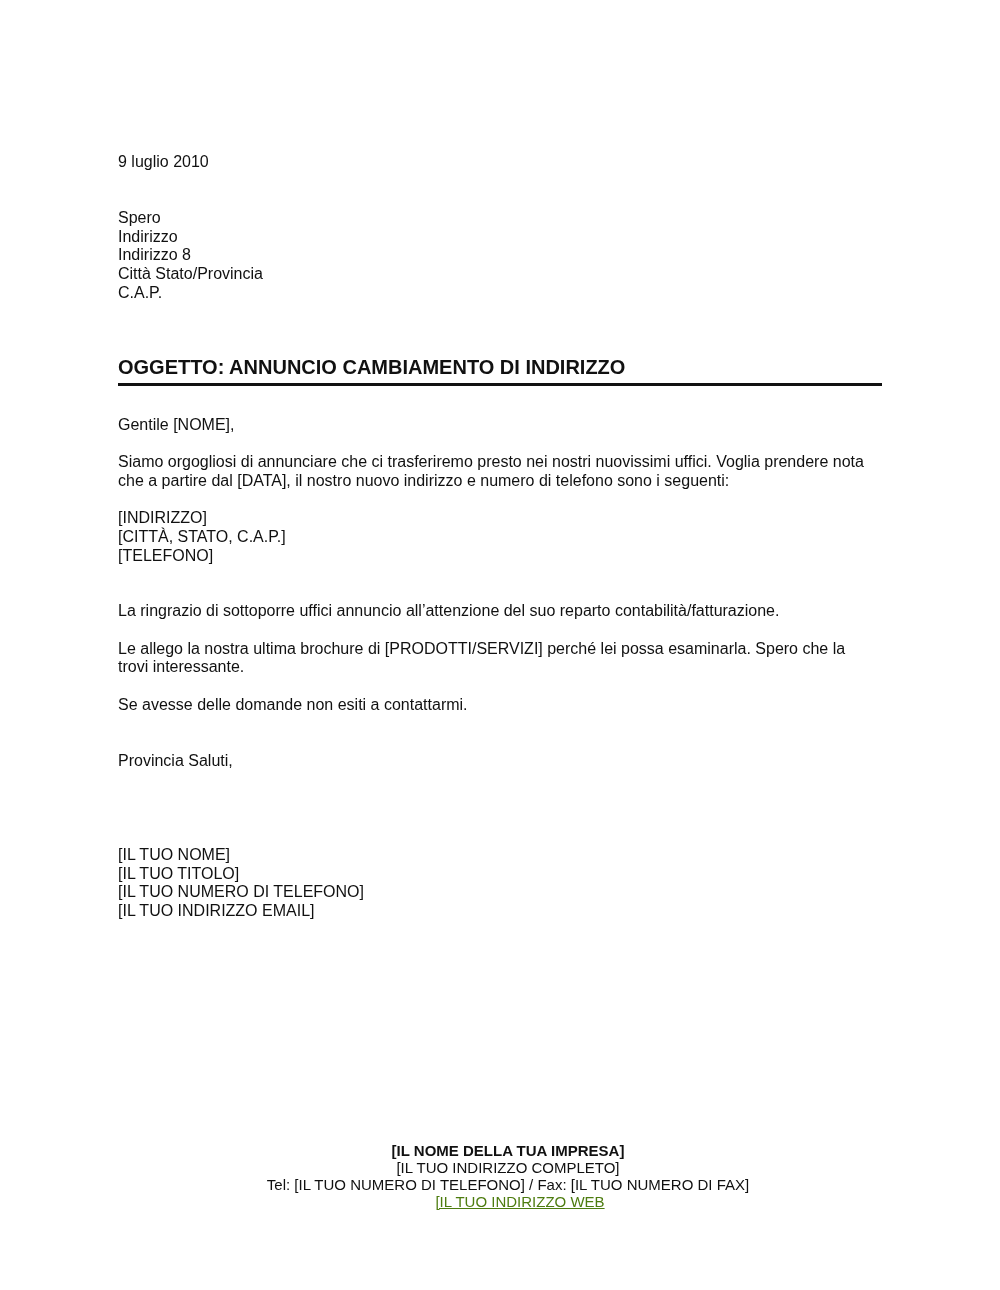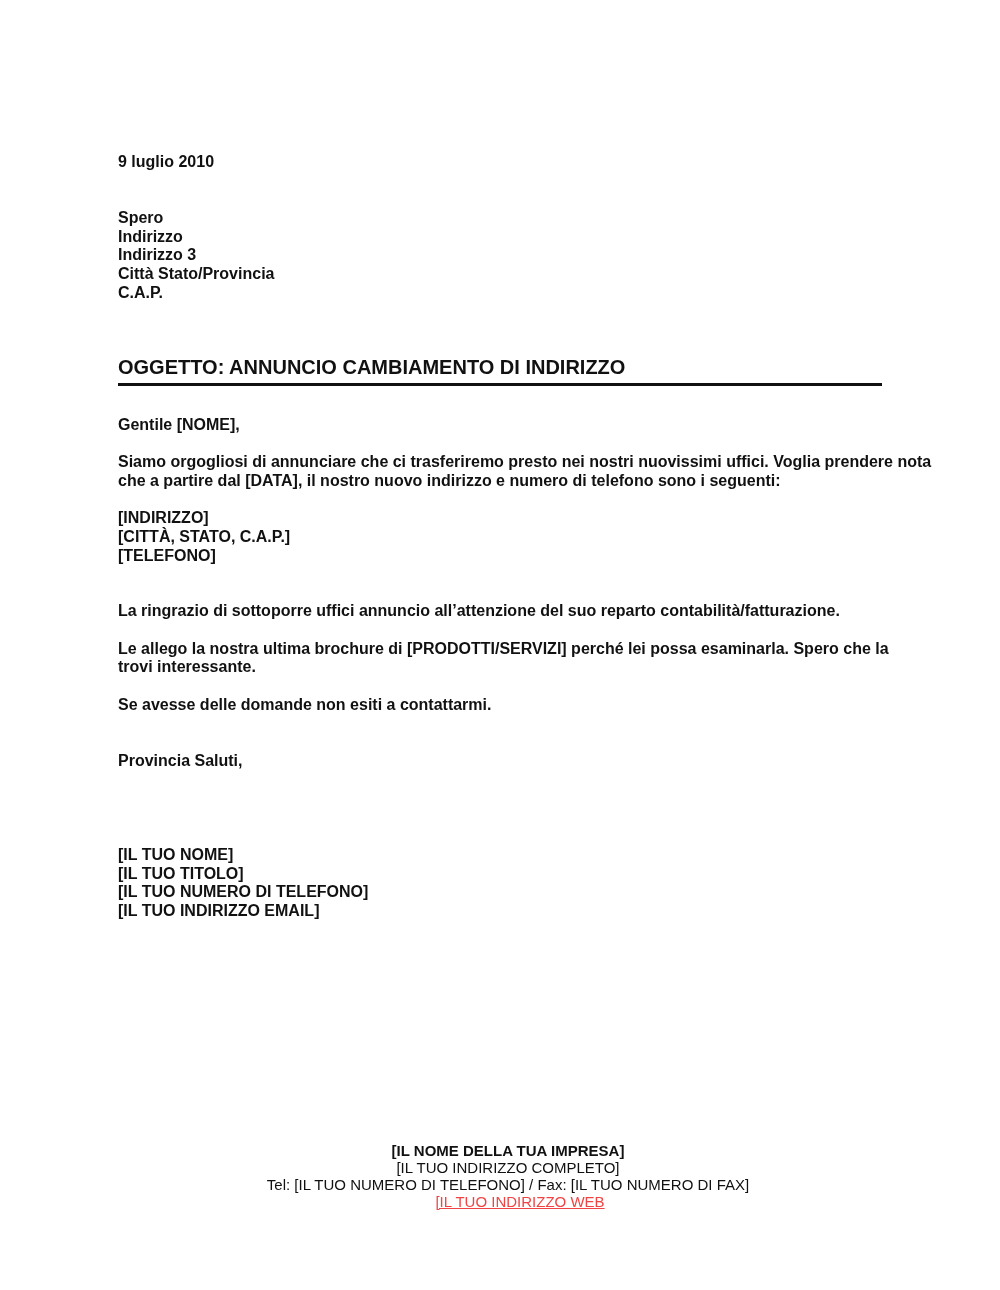--- a/index.html
+++ b/index.html
@@ -1,32 +1,32 @@
 <!DOCTYPE html>
 <html><head>
 <meta charset="utf-8">
 <style>
   html, body { margin: 0; padding: 0; background: #ffffff; }
   body { width: 1000px; height: 1290px; position: relative; overflow: hidden;
          font-family: "Liberation Sans", sans-serif; color: #111111; font-size: 16px; }
-  .line { position: absolute; left: 118px; white-space: nowrap; line-height: 19px; font-weight: bold; }
+  .line { position: absolute; left: 118px; white-space: nowrap; line-height: 19px; }
   .bold { font-weight: bold; }
   .rule { position: absolute; left: 118px; width: 764px; top: 383px; height: 3px; background: #111111; }
   .center { position: absolute; left: 0; width: 1000px; text-align: center; line-height: 18px; font-size: 15px; white-space: nowrap; padding-left: 8px; }
-  a.weblink { color: #ef4444; text-decoration: underline; margin-left: 24px; }
+  a.weblink { color: #4d7c0f; text-decoration: underline; margin-left: 24px; }
 </style>
 </head>
 <body>
 
 <div>
   <div class="line" style="top:152px">9 luglio 2010</div>
 
   <div class="line" style="top:208px">Spero</div>
   <div class="line" style="top:227px">Indirizzo</div>
-  <div class="line" style="top:245px">Indirizzo 3</div>
+  <div class="line" style="top:245px">Indirizzo 8</div>
   <div class="line" style="top:264px">Città Stato/Provincia</div>
   <div class="line" style="top:283px">C.A.P.</div>
 
   <div class="line bold" style="top:358px;font-size:20px">OGGETTO: ANNUNCIO CAMBIAMENTO DI INDIRIZZO</div>
   <div class="rule"></div>
 
   <div class="line" style="top:415px">Gentile [NOME],</div>
 
   <div class="line" style="top:452px">Siamo orgogliosi di annunciare che ci trasferiremo presto nei nostri nuovissimi uffici. Voglia prendere nota</div>
   <div class="line" style="top:471px">che a partire dal [DATA], il nostro nuovo indirizzo e numero di telefono sono i seguenti:</div>

